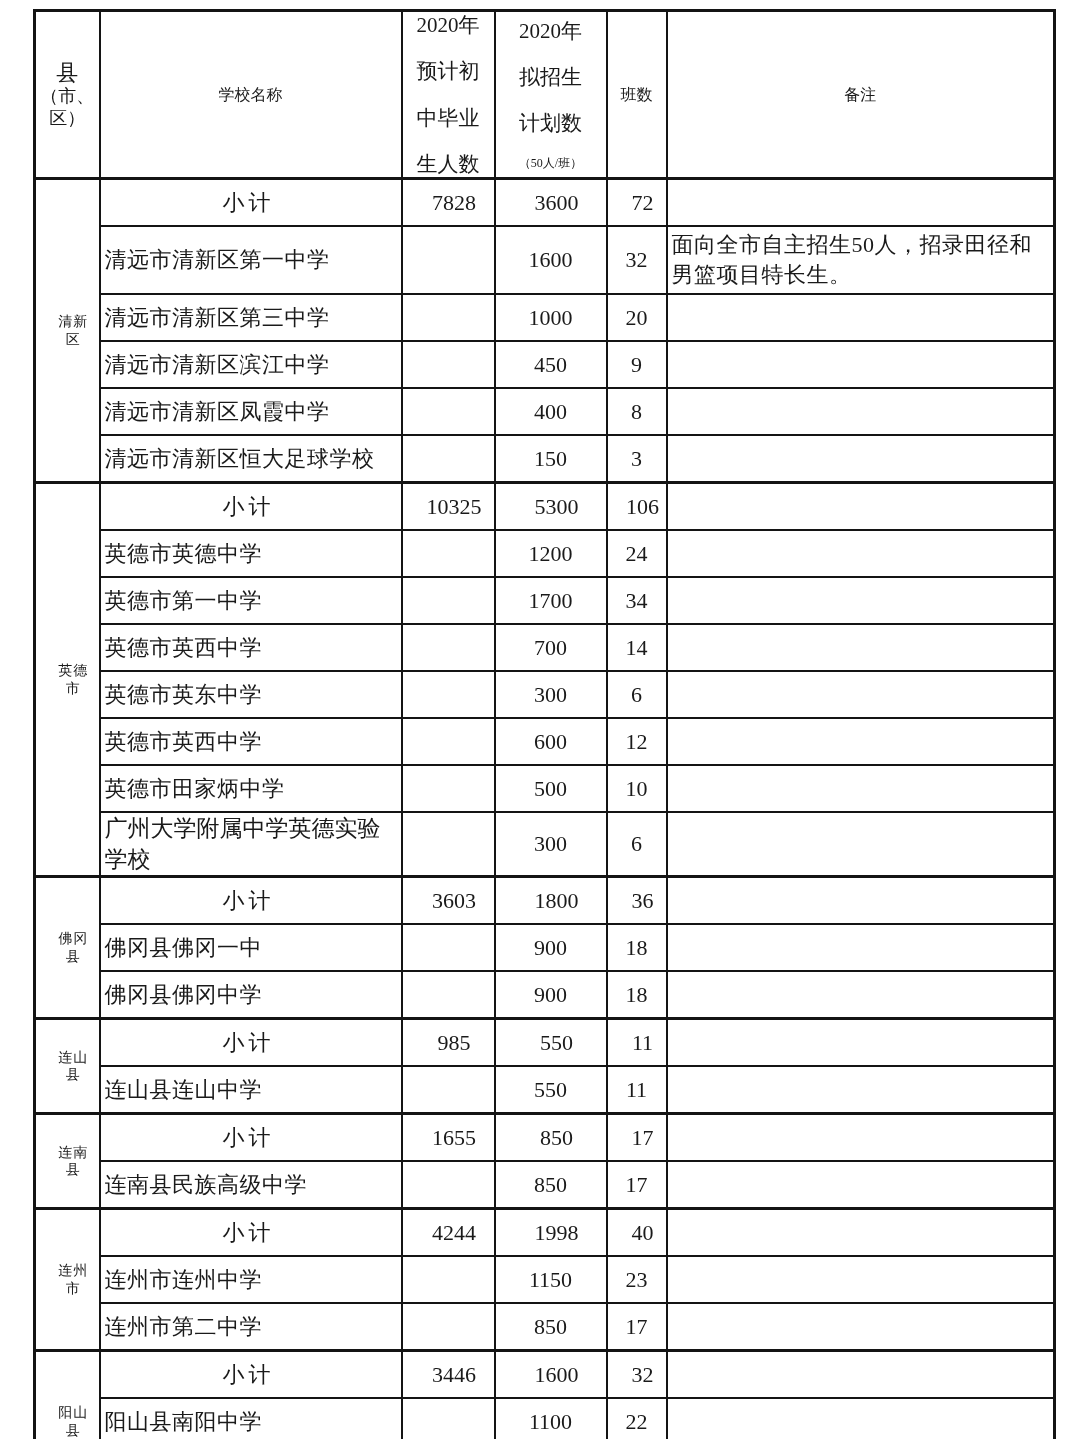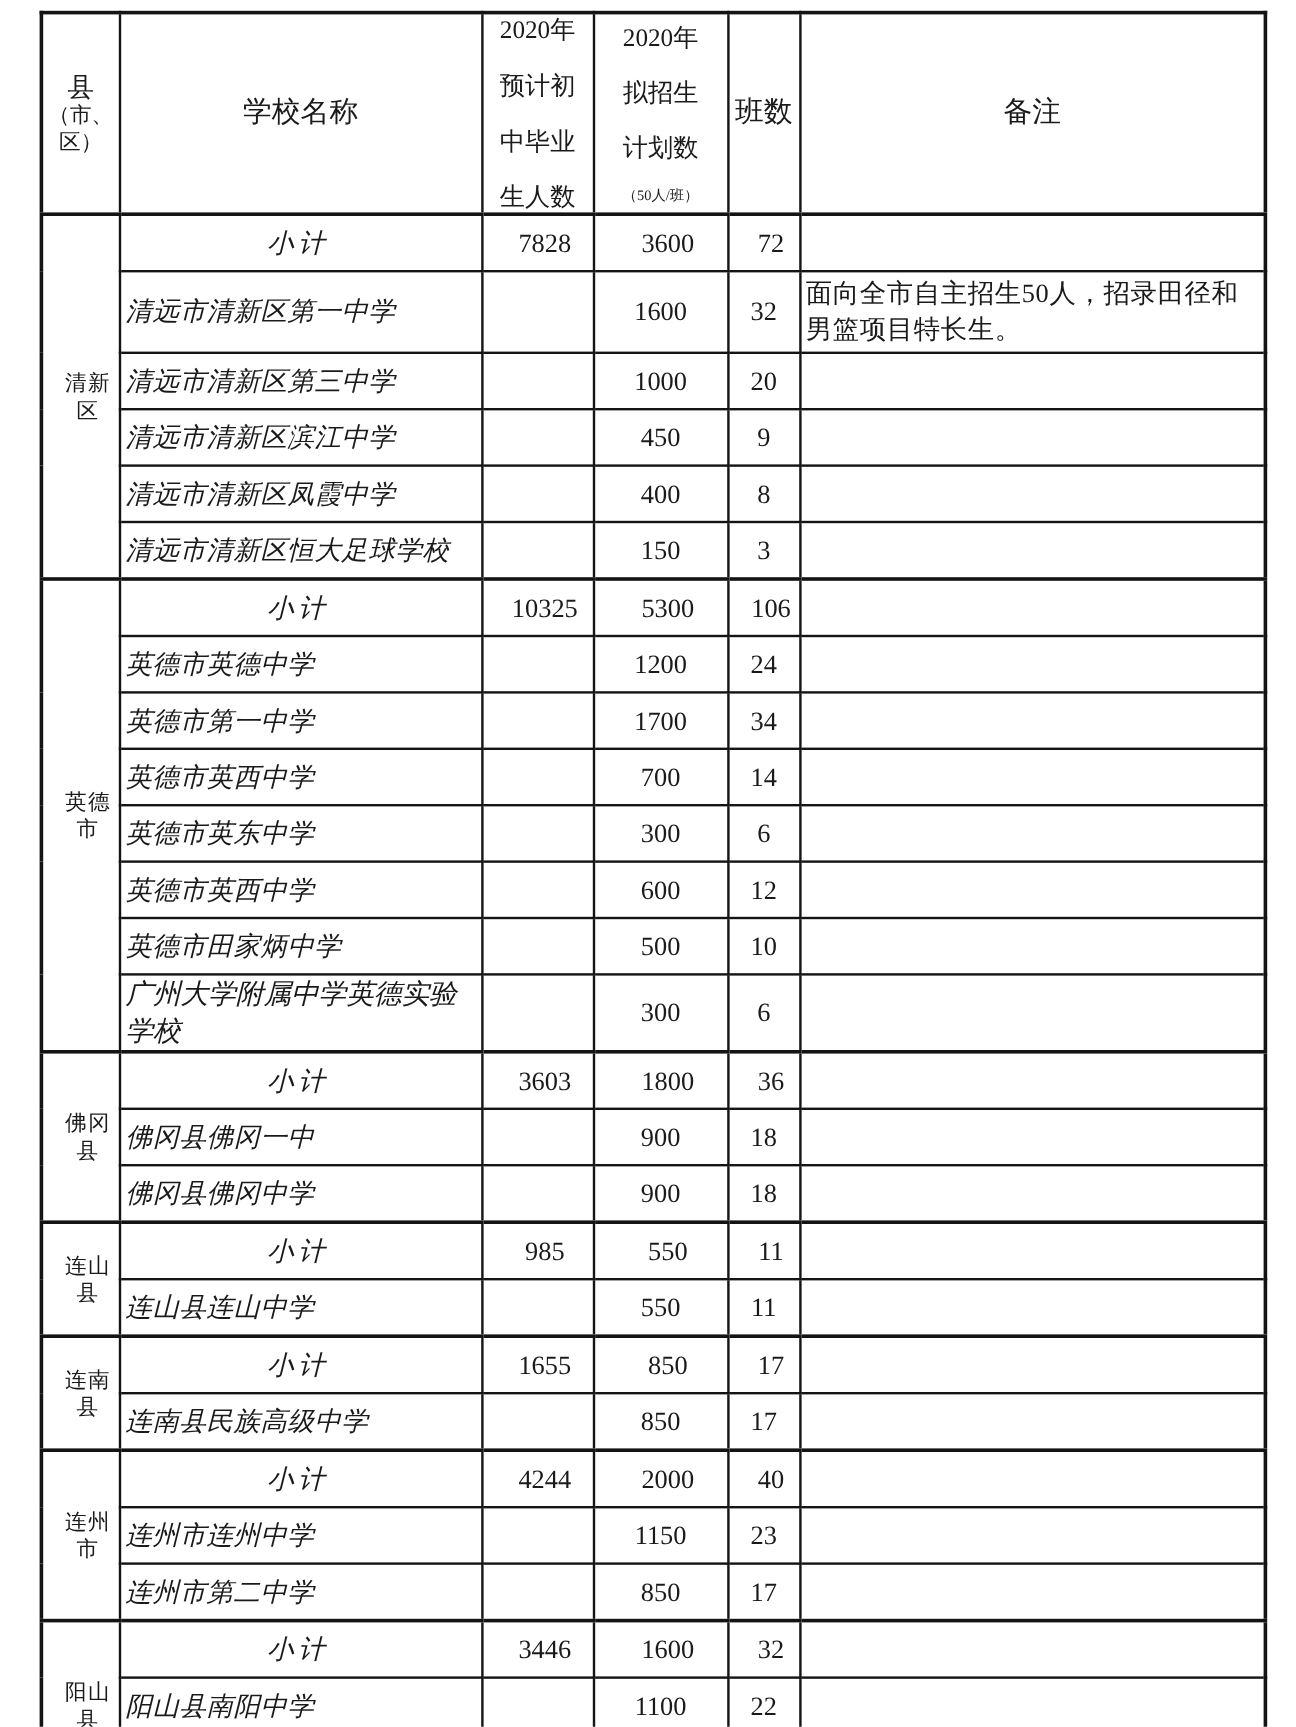--- a/index.html
+++ b/index.html
@@ -63,37 +63,36 @@
     display: flex;
     flex-direction: column;
     align-items: center;
     justify-content: center;
     line-height: 1.2;
   }
   .hdr-county { font-size: 22px; }
   .hdr-county .sub { font-size: 18px; letter-spacing: 0px; }
   .hdr-narrow { font-size: 21px; line-height: 1.25; gap: 20px; }
   .hdr-narrow .small { font-size: 12px; }
-  .hdr-wide { font-size: 24px; }
+  .hdr-wide { font-size: 16px; }
 
   
   tr.data-row td { height: 45px; font-size: 22px; }
   tr.data-row td.county-cell {
     text-align: center;
-    font-size: 18px;
+    font-size: 14px;
     line-height: 1.25;
     letter-spacing: 1px;
     margin-left: 28px;
   }
   td.school-cell {
     text-align: left;
     padding-left: 10px;
     font-size: 22px;
     letter-spacing: 0.5px;
-    font-style: italic;
   }
   td.school-cell.subtotal {
     text-align: center;
     padding-left: 0;
     letter-spacing: 4px;
   }
   td.school-cell.tiny {
     font-size: 23px;
     letter-spacing: 0px;
   }
@@ -323,21 +322,21 @@
           <td class="school-cell">连南县民族高级中学</td>
           <td class="num-cell"></td>
           <td class="num-cell">850</td>
           <td class="num-cell">17</td>
           <td class="remark-cell"></td>
         </tr>
         <tr class="data-row block-start">
           <td class="county-cell" rowspan="3">连州市</td>
           <td class="school-cell subtotal">小计</td>
           <td class="num-cell">4244</td>
-          <td class="num-cell">2000</td>
+          <td class="num-cell">1998</td>
           <td class="num-cell">40</td>
           <td class="remark-cell"></td>
         </tr>
         <tr class="data-row">
           <td class="school-cell">连州市连州中学</td>
           <td class="num-cell"></td>
           <td class="num-cell">1150</td>
           <td class="num-cell">23</td>
           <td class="remark-cell"></td>
         </tr>

